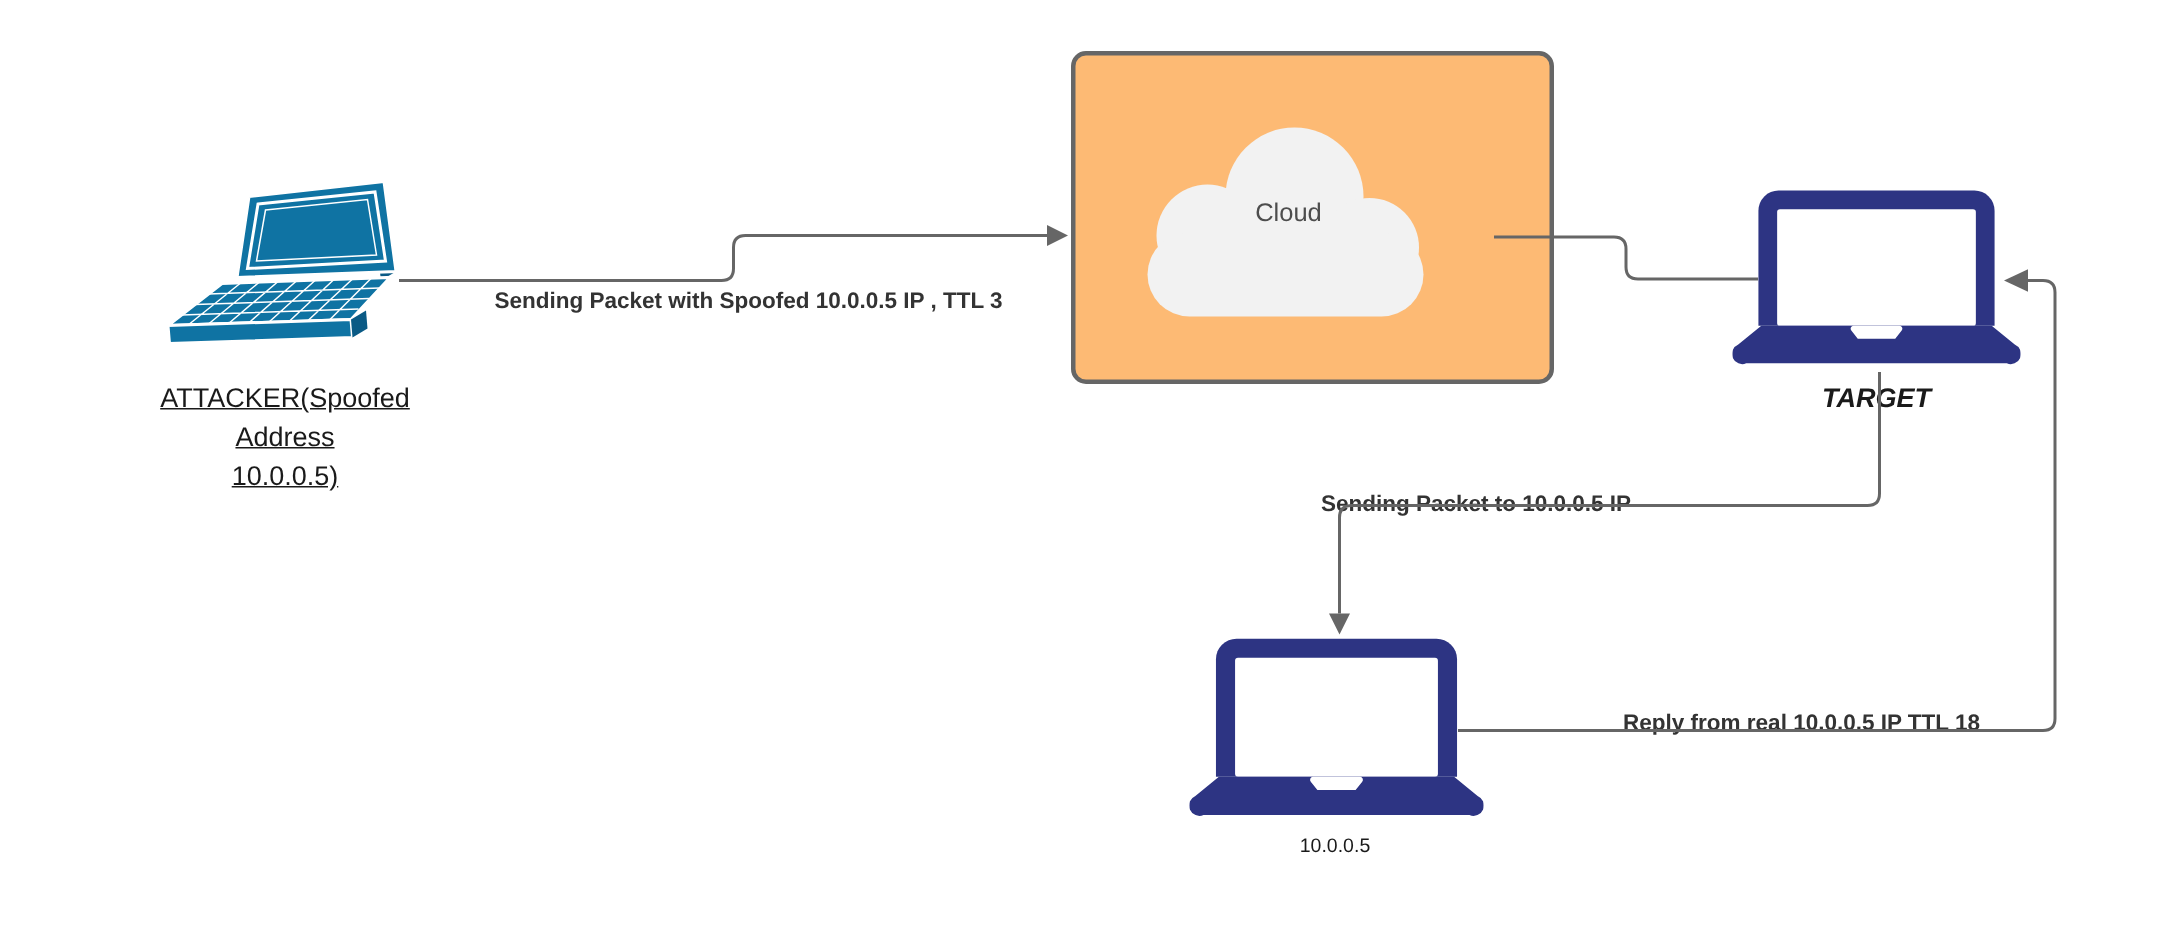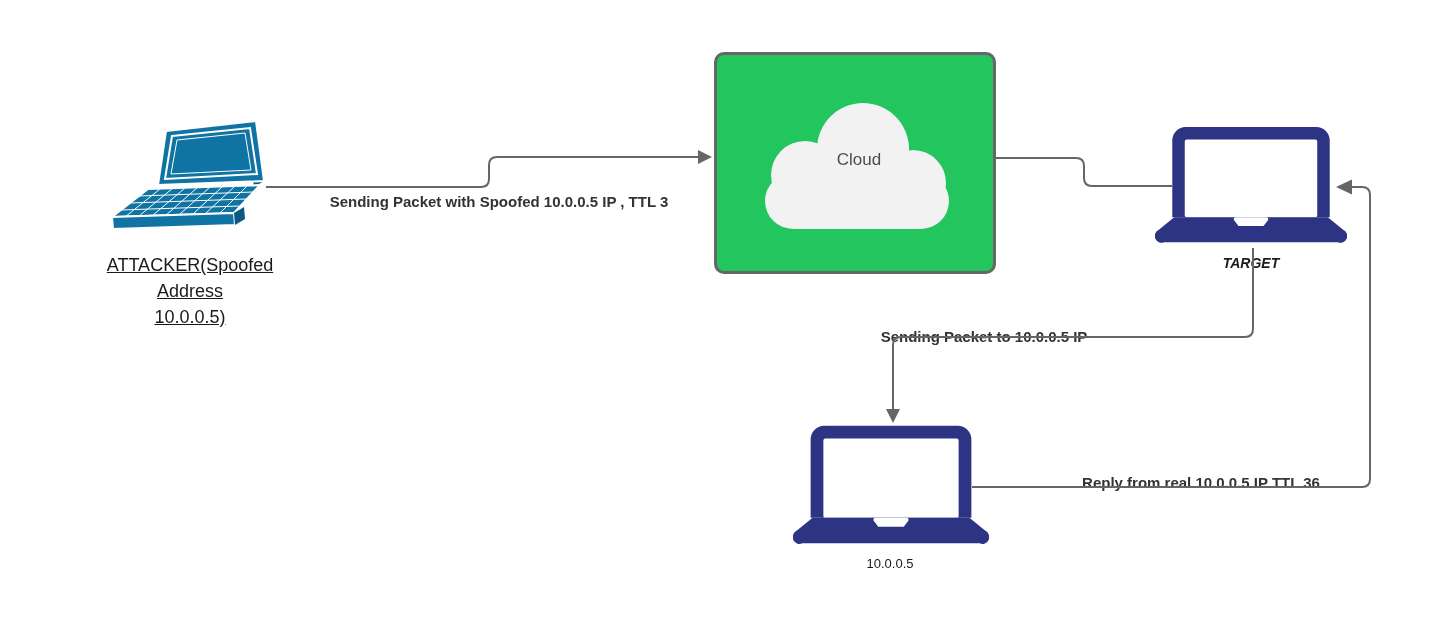--- a/index.html
+++ b/index.html
@@ -20,27 +20,27 @@
     position:absolute;z-index:2;
     transform:translate(-50%,-50%);
     white-space:nowrap;
     font-size:15px;font-weight:bold;color:var(--edge-label);
   }
   .node-label{
     position:absolute;z-index:2;
     text-align:center;color:var(--node-label);
   }
   #attacker-label{left:60px;top:252px;width:260px;font-size:18px;line-height:26px;white-space:pre-line;text-decoration:underline;}
-  #target-label{left:1151px;top:255px;width:200px;font-size:14px;font-weight:bold;font-style:italic;}
+  #target-label{left:1151px;top:255px;width:200px;font-size:18px;font-weight:bold;font-style:italic;}
   #host-label{left:790px;top:556px;width:200px;font-size:13px;}
   
   #cloud-box{
-    position:absolute;left:714px;top:52px;width:282px;height:222px;
+    position:absolute;left:714px;top:34px;width:322px;height:222px;
     box-sizing:border-box;border:3px solid var(--cloud-border);border-radius:10px;
-    background:#22c55e;z-index:1;
+    background:#fdba74;z-index:1;
   }
   #cloud-shape{position:absolute;left:44px;top:46px;width:192px;height:132px;}
   .cloud-fill{fill:var(--cloud-fill);}
   #cloud-label{
     position:absolute;left:42px;top:95px;width:200px;
     text-align:center;font-size:17px;color:var(--cloud-text);
   }
   #attacker-node{left:104px;top:119px;width:164px;height:112px;z-index:2;}
   #target-node{left:1155px;top:126px;width:192px;height:122px;z-index:2;}
   #host-node{left:793px;top:425px;width:196px;height:124px;z-index:2;}
@@ -96,21 +96,21 @@
   </div>
 
   <div class="node-label" id="attacker-label">ATTACKER(Spoofed
 Address
 10.0.0.5)</div>
   <div class="node-label" id="target-label">TARGET</div>
   <div class="node-label" id="host-label">10.0.0.5</div>
 
   <div class="edge-label" style="left:499px;top:201px;">Sending Packet with Spoofed 10.0.0.5 IP , TTL 3</div>
   <div class="edge-label" style="left:984px;top:336px;">Sending Packet to 10.0.0.5 IP</div>
-  <div class="edge-label" style="left:1201px;top:482px;">Reply from real 10.0.0.5 IP TTL 36</div>
+  <div class="edge-label" style="left:1201px;top:482px;">Reply from real 10.0.0.5 IP TTL 18</div>
 
   <svg id="edges" aria-hidden="true">
     <g>
       <path class="edge-path" d="M266,187 L481,187 Q489,187 489,179 L489,165 Q489,157 497,157 L698,157"></path>
       <polygon class="arrowhead" points="712,157 698,150 698,164"></polygon>
     </g>
     <g>
       <path class="edge-path" d="M996,158 L1076,158 Q1084,158 1084,166 L1084,178 Q1084,186 1092,186 L1172,186"></path>
     </g>
     <g>

